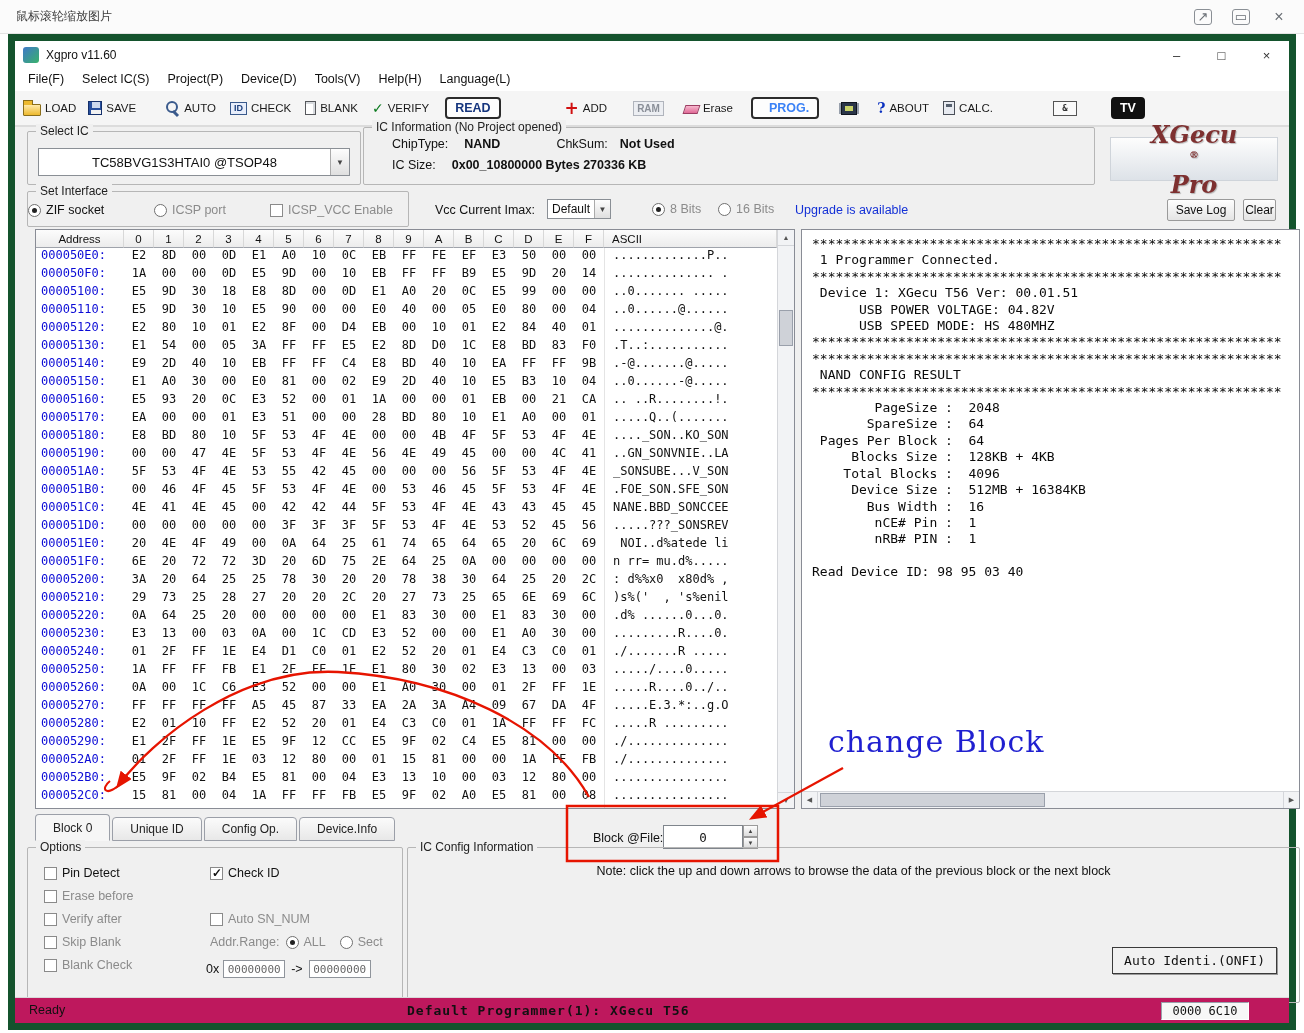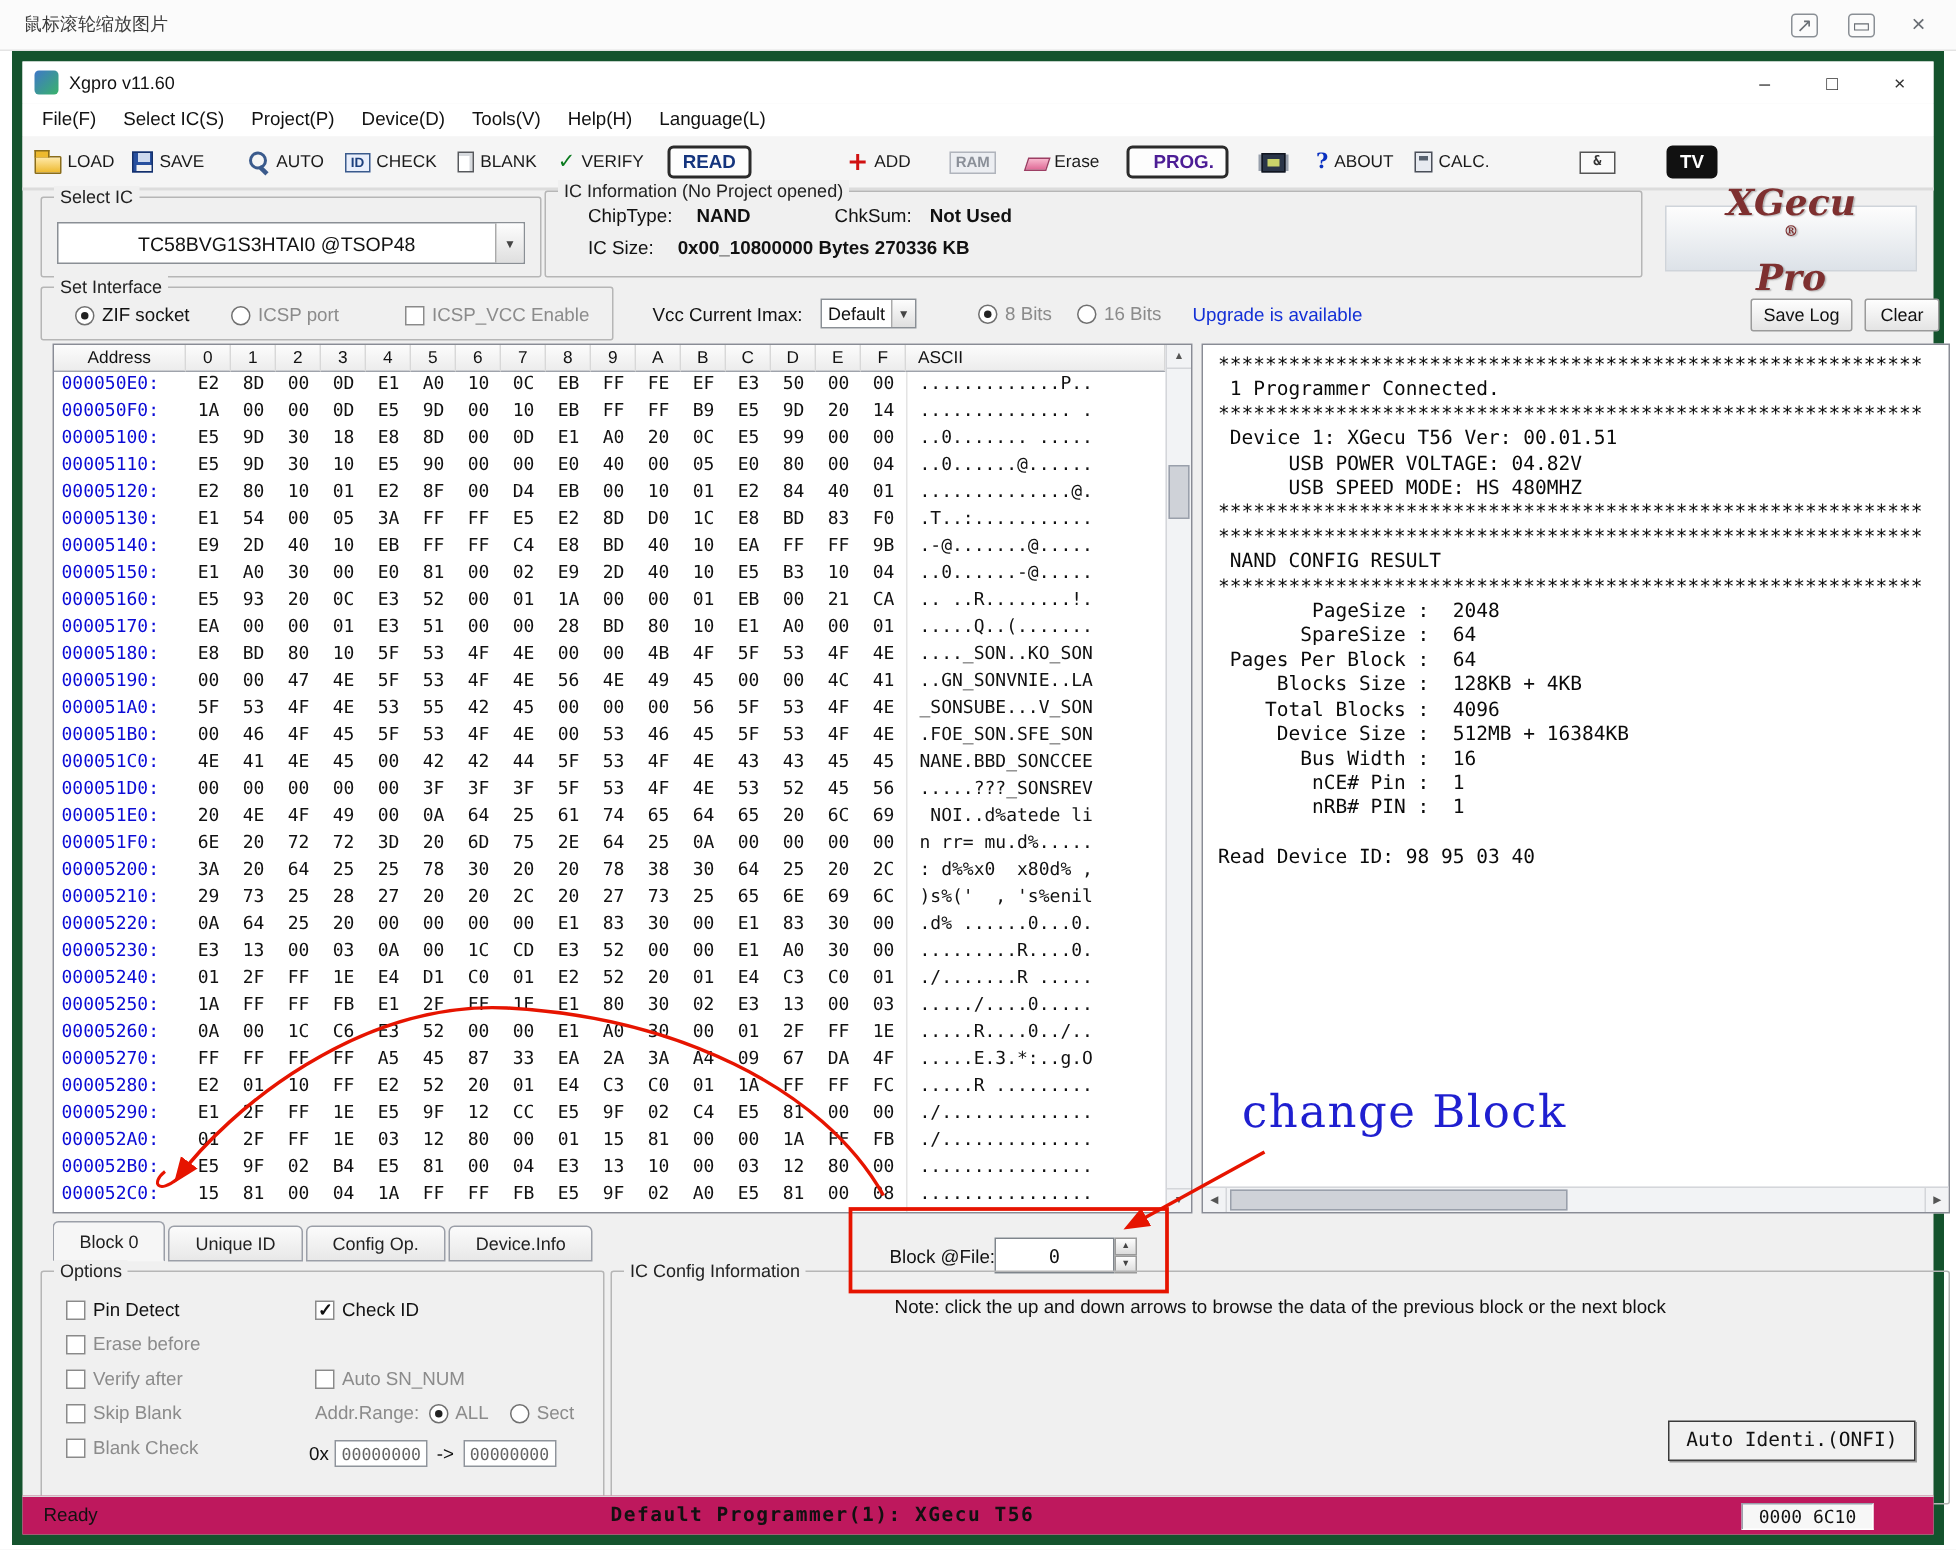--- a/index.html
+++ b/index.html
@@ -51,21 +51,21 @@
   .icon-ram-chip { color:#8a8f98; font:bold 10px "Liberation Sans",sans-serif; border:1px solid #b0b4bc; padding:1px 3px; background:#eceef2; }
   .icon-eraser { width:15px; height:9px; background:linear-gradient(#f7b7cd,#e06a97); border:1px solid #9c3e63; transform:skewX(-18deg); margin-top:3px; }
   .icon-ic-chip { width:16px; height:13px; background:#2a3548; border:1px solid #10151f; box-shadow:-3px 0 0 -1px #98a0ac, 3px 0 0 -1px #98a0ac; }
   .icon-ic-chip::before { content:""; position:absolute; inset:3px; background:#c9d36a; }
   .icon-question { color:#0a30c0; font:bold 14px "DejaVu Serif",serif; }
   .icon-calculator { width:12px; height:14px; background:#e7eaf0; border:1px solid #4a4f58; }
   .icon-calculator::before { content:""; position:absolute; top:2px; left:2px; right:2px; height:3px; background:#56606e; }
   .icon-logic-gate { width:24px; height:15px; border:1px solid #555; font:bold 9px "DejaVu Sans Mono",monospace; color:#333; background:#fafafa; }
   .tb-boxed .tb-label { border:2px solid #2b2b2b; border-radius:4px; padding:2px 8px; background:#fdfdfd; font-weight:bold; font-size:12.5px; margin-left:0; }
   .tb-boxed.box-read-button .tb-label { color:#15357e; }
-  .tb-boxed.box-prog-button .tb-label { color:#4c1d95;padding-left:16px; }
+  .tb-boxed.box-prog-button .tb-label { color:#3b82f6;padding-left:16px; }
   .tb-boxed.box-tv-button .tb-label { background:#111; color:#fff; border-color:#111; padding:2px 7px; }
 
   
   .groupbox { position:absolute; border:1px solid #b6b6b6; border-radius:2px; }
   .grouplabel { position:absolute; top:-8px; left:8px; background:#f0f0f0; padding:0 4px; font-size:12px; color:#222; }
 
   
   #g-selectic { left:12px; top:90px; width:334px; height:54px; }
   .combo { display:flex; align-items:stretch; background:#fff; border:1px solid #8a8f95; }
   .combo-text { flex:1; display:flex; align-items:center; justify-content:center; font-size:13px; }
@@ -251,21 +251,21 @@
   </div>
 
   <div id="logo">
     <span>XGecu</span>
       <sup>®</sup>
       <span>Pro</span>
   </div>
 
   <div class="groupbox" id="g-interface">
     <span class="grouplabel">Set Interface</span>
-    <div class="field" style="left:22px;top:11px;">
+    <div class="field" style="left:0;top:11px;">
       <span class="radio sel"></span>
       <span>ZIF socket</span>
     </div>
     <div class="field gray" style="left:126px;top:11px;">
       <span class="radio"></span>
       <span>ICSP port</span>
     </div>
     <div class="field gray" style="left:242px;top:11px;">
       <span class="cb"></span>
       <span>ICSP_VCC Enable</span>
@@ -282,21 +282,21 @@
   <div class="field gray" style="left:637px;top:161px;">
     <span class="radio sel"></span>
     <span>8 Bits</span>
   </div>
   <div class="field gray" style="left:703px;top:161px;">
     <span class="radio"></span>
     <span>16 Bits</span>
   </div>
   <span class="link abs" style="left:780px;top:162px;">Upgrade is available</span>
   <div class="btn" style="left:1152px;top:158px;width:68px;height:22px;">Save Log</div>
-  <div class="btn" style="left:1228px;top:158px;width:50px;height:22px;text-align:center;">Clear</div>
+  <div class="btn" style="left:1228px;top:158px;width:33px;height:22px;text-align:center;">Clear</div>
 
   <div id="hex-panel">
     <div id="hex-header">
         <div class="hcell addr">Address</div>
         <div class="hcell byte">0</div>
         <div class="hcell byte">1</div>
         <div class="hcell byte">2</div>
         <div class="hcell byte">3</div>
         <div class="hcell byte">4</div>
         <div class="hcell byte">5</div>

